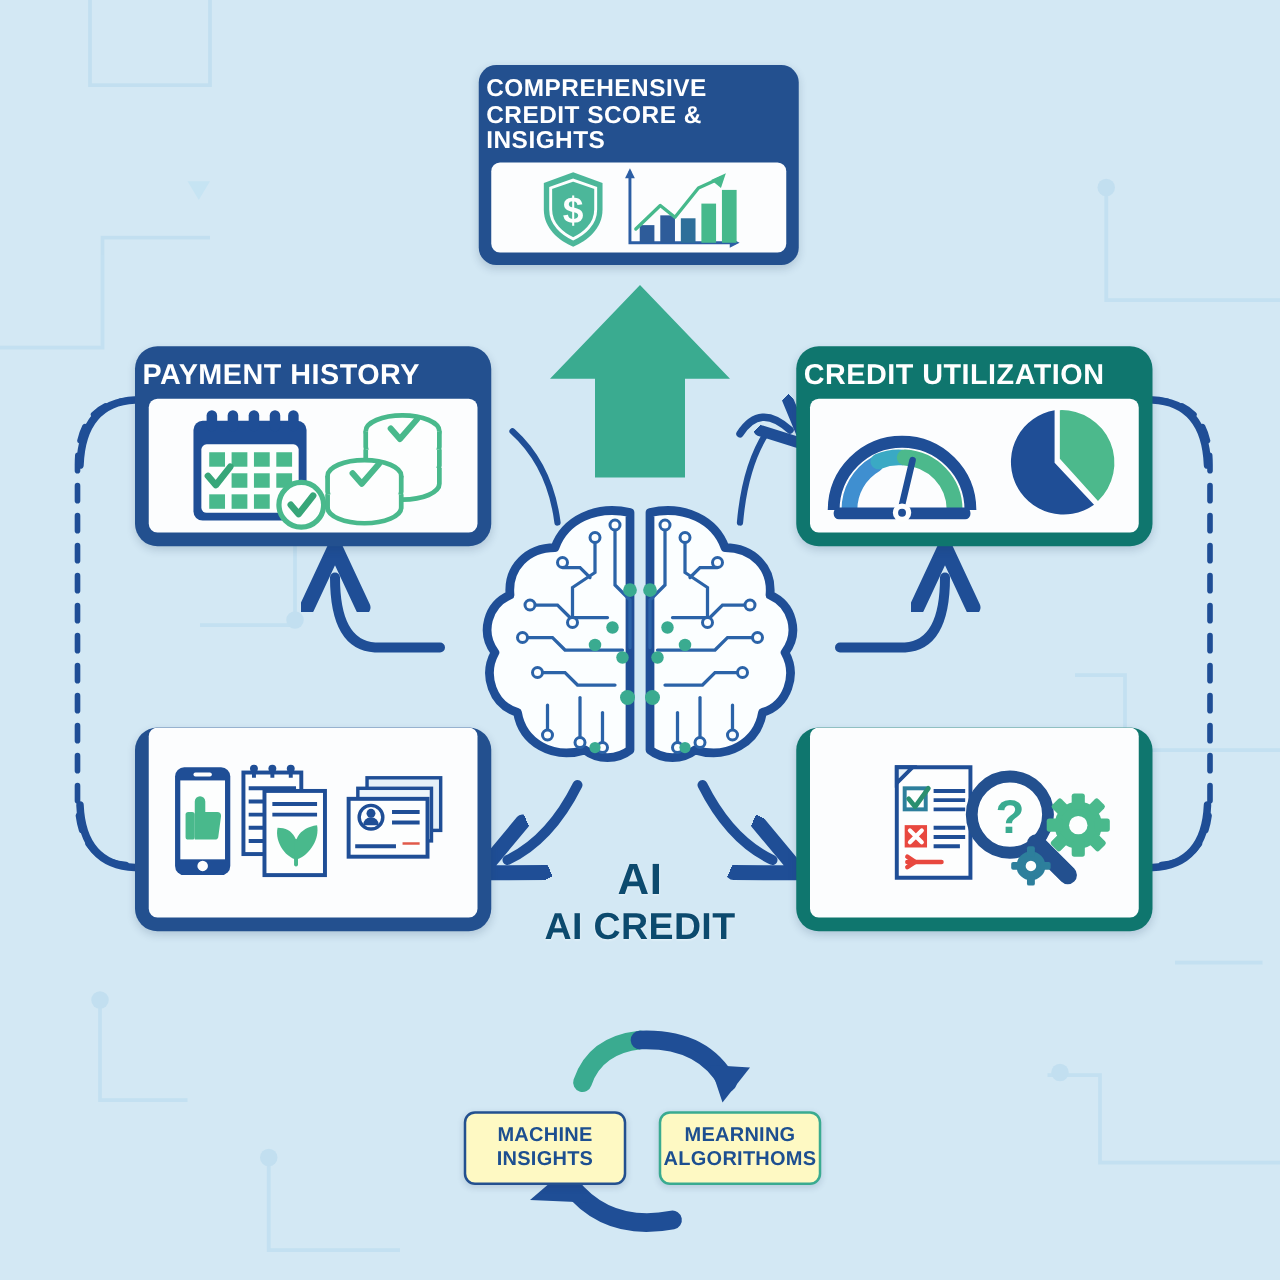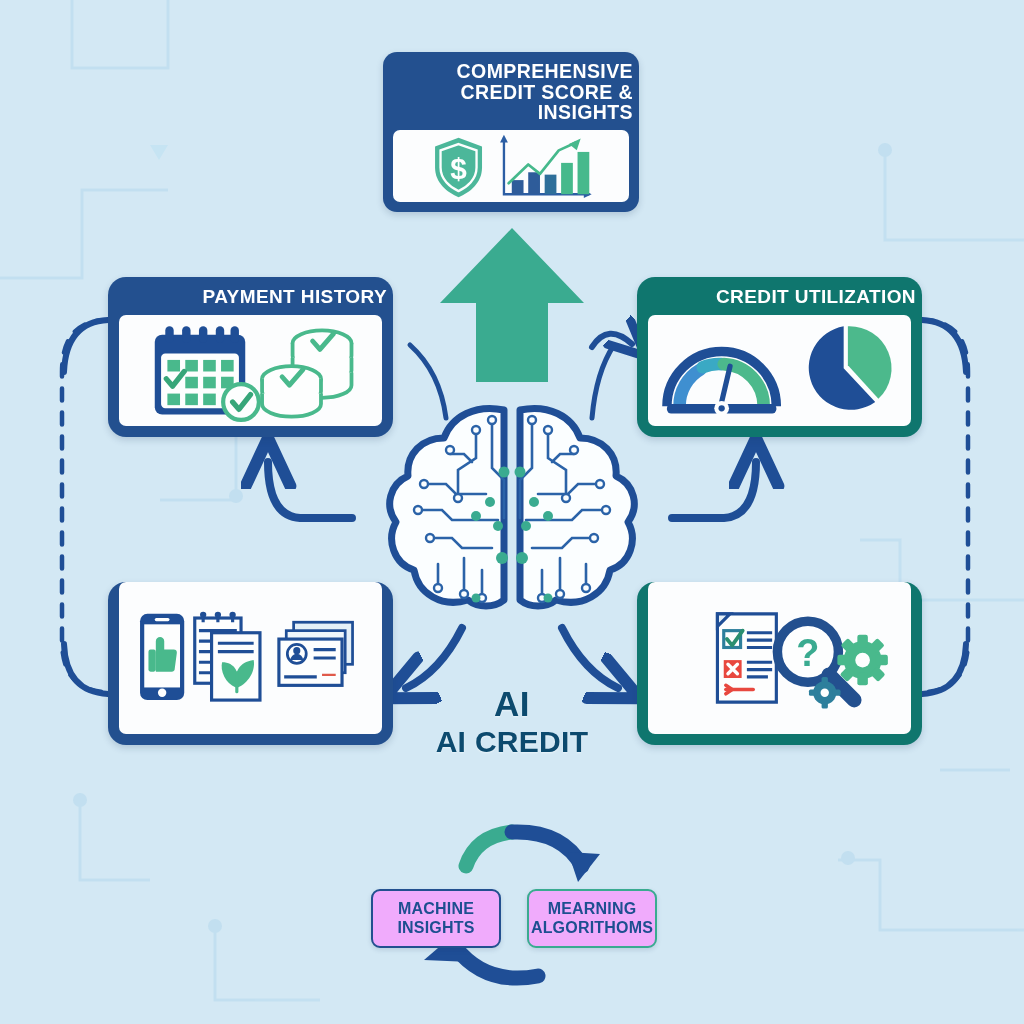--- a/index.html
+++ b/index.html
@@ -19,21 +19,21 @@
     border-radius:18px;
     box-shadow:0 3px 7px rgba(20,50,90,.18);
     overflow:hidden;
     display:flex;flex-direction:column;
   }
   .card.navy{background:#23508f;}
   .card.teal{background:#0f766e;}
   .card-title{
     color:#ffffff;
     font-weight:bold;
-    text-align:right;
+    text-align:left;
     letter-spacing:.4px;
     line-height:1.06;
     flex:0 0 auto;
   }
   .card-body{
     background:#fcfdfe;
     border-radius:7px;
     flex:1 1 auto;
     margin:0 11px 11px 11px;
     display:flex;align-items:center;justify-content:center;
@@ -43,35 +43,35 @@
   
   #card-top{left:383px;top:52px;width:256px;height:160px;border-radius:14px;}
   #card-top .card-title{font-size:19.5px;padding:9px 6px 7px;}
   #card-top .card-body{margin:0 10px 10px 10px;}
 
   
   #card-payment{left:108px;top:277px;width:285px;height:160px;}
   #card-util{left:637px;top:277px;width:285px;height:160px;}
   #card-alt{left:108px;top:582px;width:285px;height:163px;}
   #card-error{left:637px;top:582px;width:285px;height:163px;}
-  .quad .card-title{font-size:19px;padding:10px 6px 8px;margin-left:19px;}
+  .quad .card-title{font-size:23px;padding:10px 6px 8px;}
 
   
   #center-label{
     position:absolute;left:392px;top:683px;width:240px;
     text-align:center;color:#0c4a6e;font-weight:bold;
     line-height:1.18;text-shadow:0 1px 2px rgba(255,255,255,.55);
   }
   #center-label .l1{font-size:35px;display:block;letter-spacing:.5px;}
   #center-label .l2{font-size:30px;display:block;letter-spacing:.3px;}
   #center-label .l3{font-size:30px;display:block;letter-spacing:.3px;}
 
   
   .pill{
-    position:absolute;background:#f0abfc;border-radius:9px;
+    position:absolute;background:#fef9c3;border-radius:9px;
     display:flex;align-items:center;justify-content:center;
     text-align:center;font-weight:bold;color:#1d4f90;
     font-size:16px;line-height:1.16;letter-spacing:.2px;
     box-shadow:0 2px 5px rgba(20,50,90,.14);
   }
   #pill-ml{left:371px;top:889px;width:126px;height:55px;border:2.5px solid #23508f;}
   #pill-algo{left:527px;top:889px;width:126px;height:55px;border:2.5px solid #3aab90;}
 </style>
 </head>
 <body>

